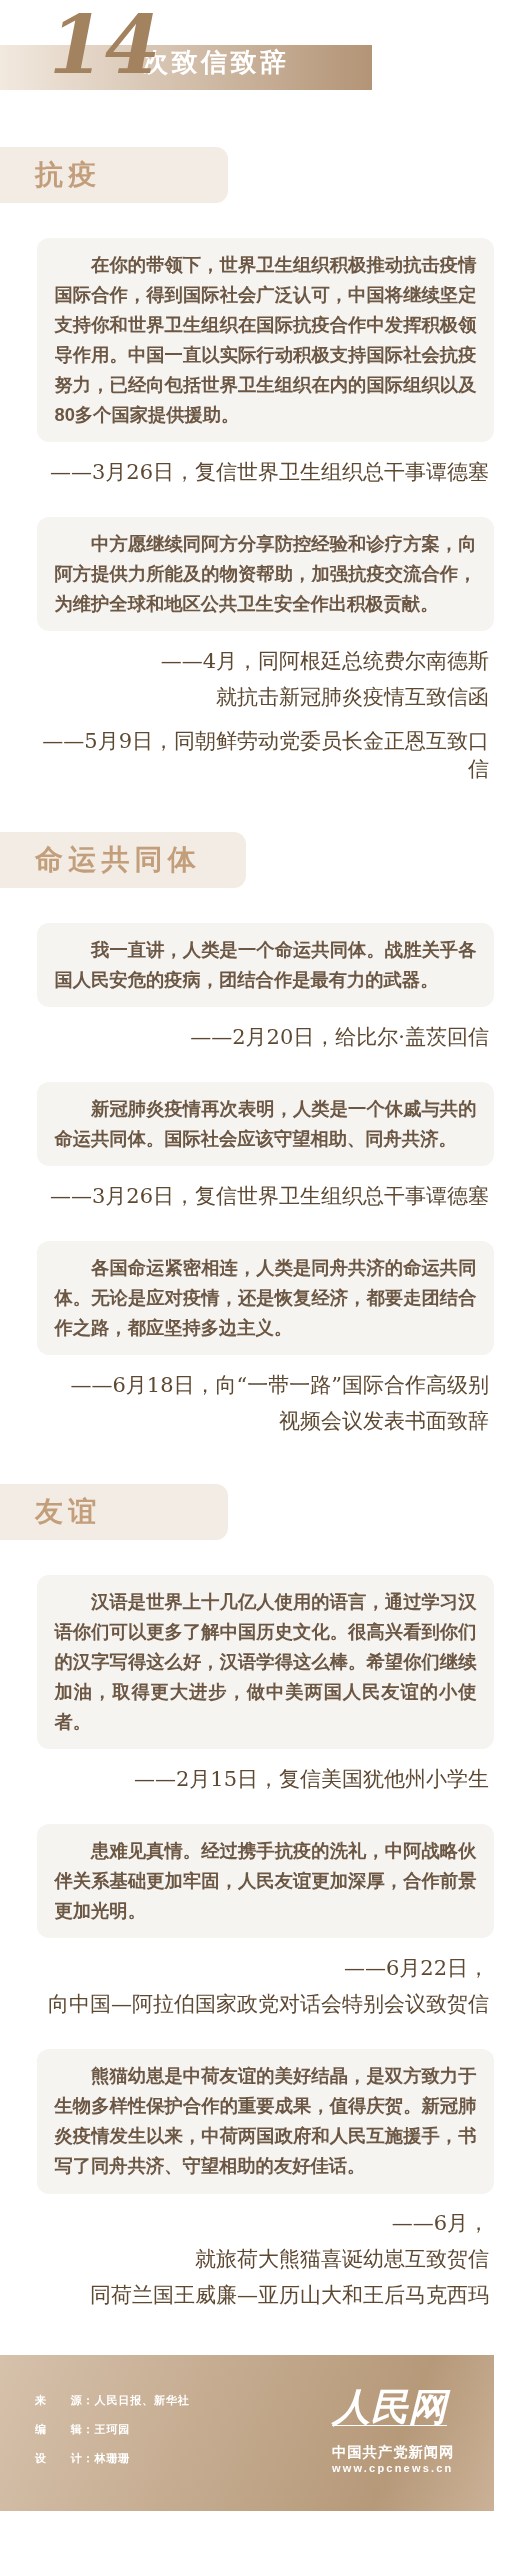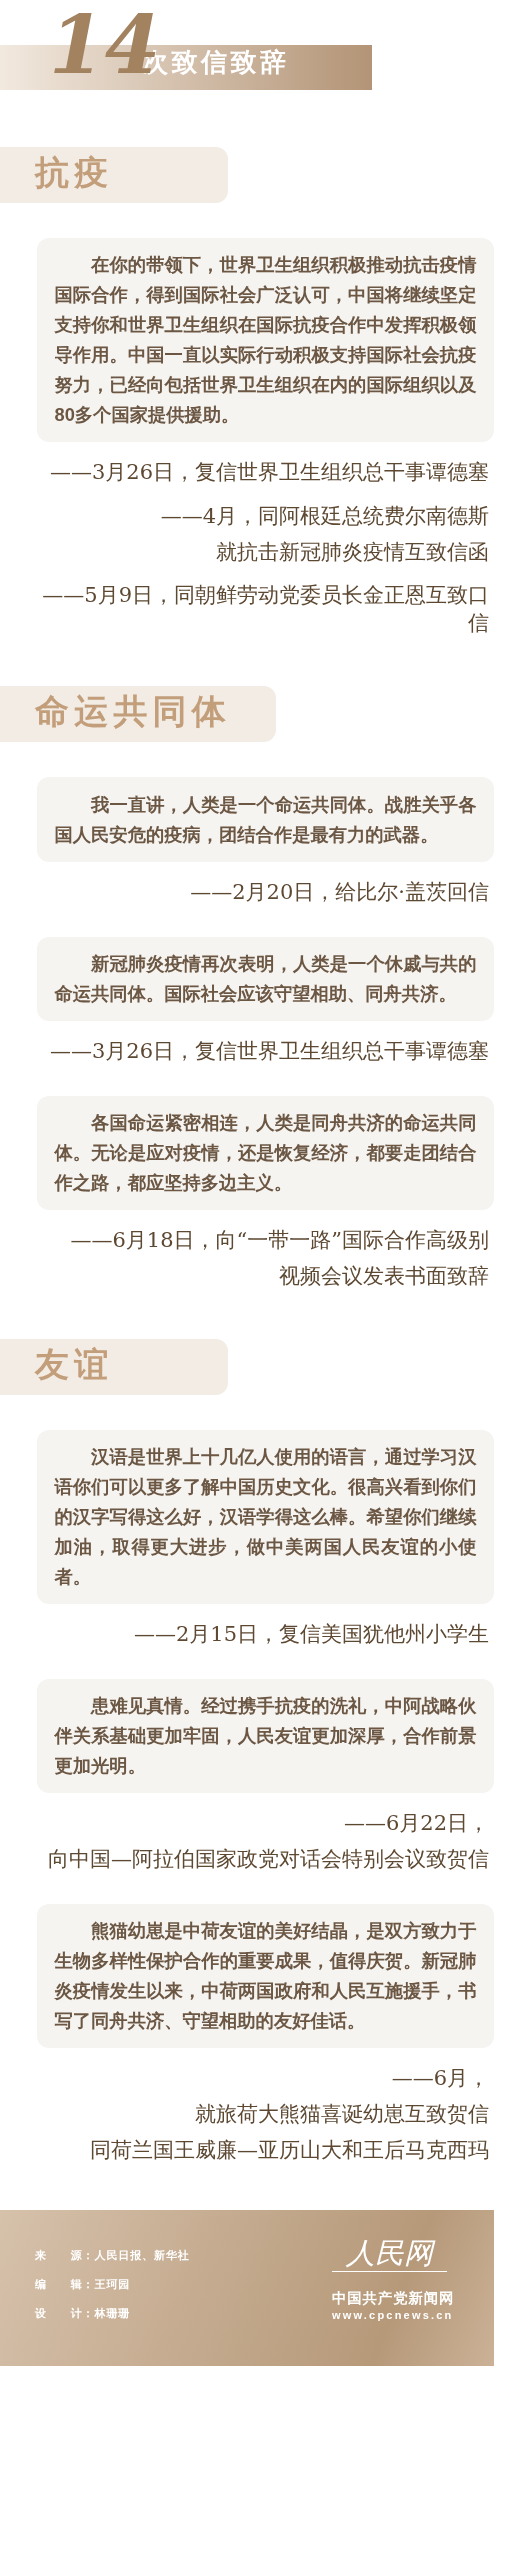--- a/index.html
+++ b/index.html
@@ -51,22 +51,22 @@
     width:-moz-fit-content;width:fit-content;
     min-width:148px;
     height:56px;line-height:56px;
     background:var(--title-bg);
     border-radius:0 12.2px 12.2px 0;
     padding:0 45px 0 35px;
     box-sizing:content-box;
   }
   .section + .section .section-title{margin-top:49px;}
   .st-text{
-    font-family:Liberation Mono, monospace;
-    font-weight:bold;font-size:34px;
+    font-family:Liberation Sans, sans-serif;
+    font-weight:bold;font-size:28px;
     letter-spacing:5.2px;
     color:var(--title-color);
   }
   .quote-card{
     margin:31px 30px 0 37px;
     background:var(--card-bg);
     border-radius:12px;
     padding:12.2px 17.5px;
   }
   .quote-item:first-child .quote-card{margin-top:35px;}
@@ -105,24 +105,25 @@
     letter-spacing:0.9px;
   }
   .logo{
     position:absolute;right:47px;top:28px;
     width:115px;
     text-align:center;
     color:var(--footer-text);
   }
   .logo-script{
     font-family:"DejaVu Serif","Liberation Serif",serif;
-    font-style:italic;font-weight:normal;
-    font-size:29px;line-height:31px;
+    font-style:italic;font-weight:bold;
+    font-size:38px;line-height:31px;
     padding-bottom:2.6px;
     border-bottom:1.7px solid #ffffff;
+    margin-top:8px;
   }
   .logo-site{
     margin-top:18px;
     font-weight:bold;font-size:14.4px;line-height:16.6px;
     letter-spacing:0.9px;white-space:nowrap;
   }
   .logo-url{
     margin-top:1.7px;
     font-weight:bold;font-size:11px;line-height:12.2px;
     letter-spacing:2.2px;white-space:nowrap;
@@ -145,20 +146,23 @@
   <div class="quote-item">
     <blockquote class="quote-card">
       <p class="quote-text">在你的带领下，世界卫生组织积极推动抗击疫情国际合作，得到国际社会广泛认可，中国将继续坚定支持你和世界卫生组织在国际抗疫合作中发挥积极领导作用。中国一直以实际行动积极支持国际社会抗疫努力，已经向包括世界卫生组织在内的国际组织以及80多个国家提供援助。</p>
     </blockquote>
     <div class="attribution">
             <div class="attr-line">——3月26日，复信世界卫生组织总干事谭德塞</div>
           </div>
   </div>
 
   <div class="quote-item">
+    <blockquote class="quote-card">
+      <p class="quote-text">中方愿继续同阿方分享防控经验和诊疗方案，向阿方提供力所能及的物资帮助，加强抗疫交流合作，为维护全球和地区公共卫生安全作出积极贡献。</p>
+    </blockquote>
     <div class="attribution">
             <div class="attr-line">——4月，同阿根廷总统费尔南德斯</div>
             <div class="attr-line">就抗击新冠肺炎疫情互致信函</div>
           </div>
   </div>
 
   <div class="quote-item">
     <div class="attribution">
             <div class="attr-line">——5月9日，同朝鲜劳动党委员长金正恩互致口信</div>
           </div>

